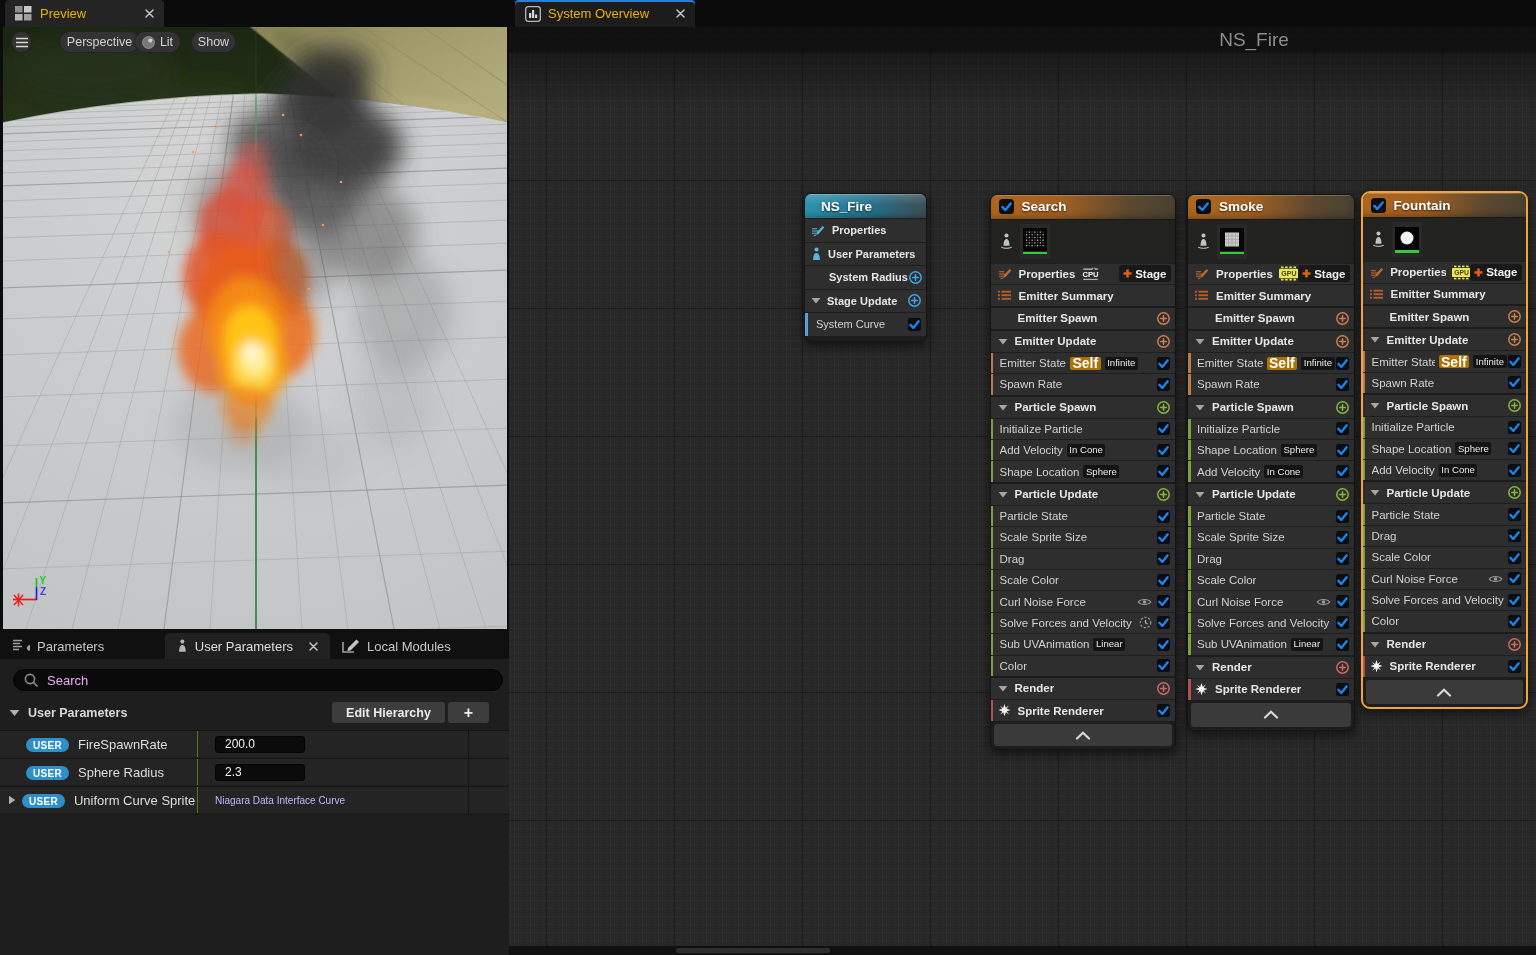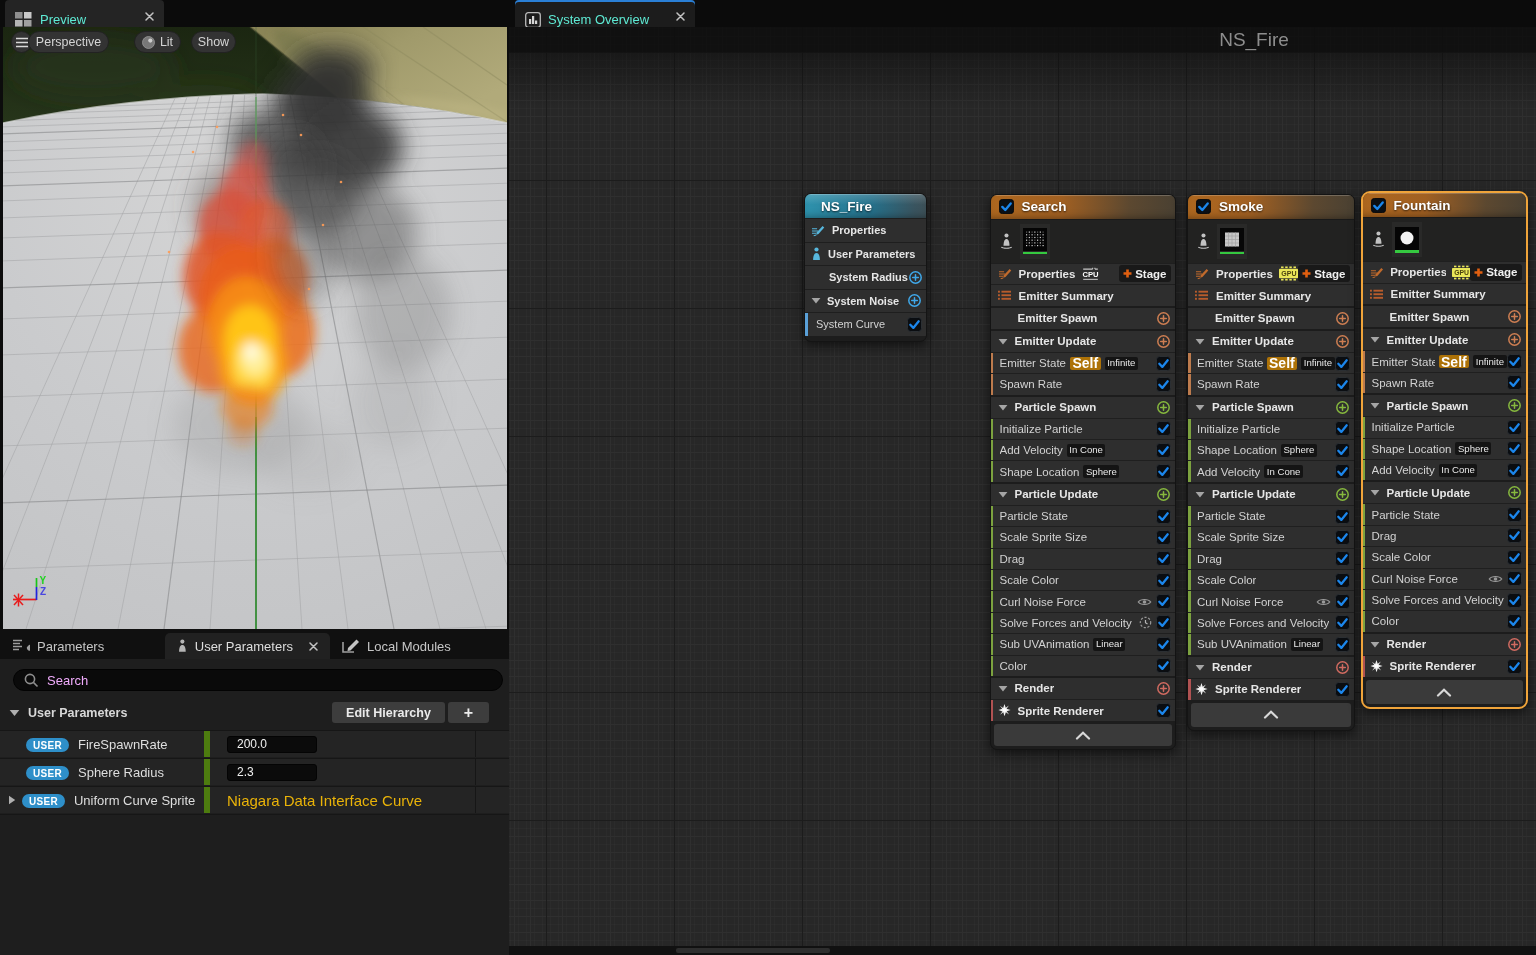--- a/index.html
+++ b/index.html
@@ -1,21 +1,21 @@
 <!DOCTYPE html>
 <html><head><meta charset="utf-8">
 <style>
 * {margin:0;padding:0;box-sizing:border-box}
 html,body {width:1536px;height:955px;overflow:hidden;background:#0c0c0c;
   font-family:"Liberation Sans",sans-serif;-webkit-font-smoothing:antialiased}
 #stage {position:relative;width:1536px;height:955px}
 
 #tabbar {position:absolute;left:0;top:0;width:1536px;height:27px;background:#0b0b0b}
-.tab {position:absolute;top:0;height:27px;display:flex;padding:12px 10px;
-  font-size:13px;color:#5eead4;border-radius:4px 4px 0 0;white-space:nowrap}
+.tab {position:absolute;top:0;height:27px;display:flex;align-items:center;padding:0 10px;
+  font-size:13px;color:#eab308;border-radius:4px 4px 0 0;white-space:nowrap}
 .tab .x {margin-left:14px;display:flex}
 
 #vp {position:absolute;left:3px;top:27px;width:504px;height:602px;background:#1a2414;overflow:hidden}
 #vpbar {position:absolute;left:0;top:4px;height:24px;width:100%}
 .pill {position:absolute;top:0;height:22px;background:#333333;border:1px solid #222;border-radius:11px;
   color:#d4d4d4;font-size:12.5px;display:flex;align-items:center;justify-content:center;padding:0 6px}
 .pill svg {flex:none}
 
 #lb {position:absolute;left:0;top:629px;width:509px;height:326px;background:#101010}
 #lbtabs {position:absolute;left:0;top:4px;width:100%;height:26px;display:flex;align-items:stretch;background:#101010}
@@ -23,21 +23,21 @@
 .lbtab.act {background:#212121;border-radius:5px 5px 0 0;color:#dedede}
 #lbcontent {position:absolute;left:0;top:30px;width:509px;height:296px;background:#1e1e1e}
 #search {position:absolute;left:13px;top:10px;width:490px;height:22px;background:#0a0a0a;
   border:1px solid #030303;border-radius:11px;display:flex;align-items:center;padding:0 8px;color:#f0abfc;font-size:13px}
 #uphdr {position:absolute;left:0;top:39px;width:509px;height:29px;display:flex;align-items:center;padding-left:9px;
   font-size:12.5px;font-weight:bold;color:#d8d8d8}
 .btn {background:#3d3d3d;border-radius:3px;height:21px;display:flex;align-items:center;justify-content:center;
   color:#ebebeb;font-size:12.5px;font-weight:bold}
 .prow {position:absolute;left:0;width:509px;height:27px;background:#242424;border-top:1px solid #161616;
   display:flex;align-items:center;font-size:13px;color:#dedede}
-.prow .cell2 {position:absolute;left:204px;width:272px;height:100%;border-left:6px solid #4d7c0f;
+.prow .cell2 {position:absolute;left:197px;width:272px;height:100%;border-left:1px solid #4d7c0f;
   border-right:1px solid #161616;display:flex;align-items:center;padding-left:17px}
 .vbox {width:90px;height:17px;background:#0b0b0b;border:1px solid #040404;border-radius:3px;
   display:flex;align-items:center;padding-left:9px;font-size:12px;color:#f0f0f0}
 .upill {background:#2e8fc9;border-radius:8px;color:#fff;font-weight:bold;font-size:10px;
   padding:1.5px 7px;letter-spacing:0.3px;margin-right:9px}
 
 #graph {position:absolute;left:509px;top:27px;width:1027px;height:928px;background-color:#272727;
 background-image:
  linear-gradient(#1c1c1c 1px,transparent 1px),linear-gradient(90deg,#1c1c1c 1px,transparent 1px),
  linear-gradient(#2f2f2f 1px,transparent 1px),linear-gradient(90deg,#2f2f2f 1px,transparent 1px),
@@ -268,21 +268,21 @@
  <text x="37" y="568" font-size="10" font-weight="bold" fill="#4946e0">Z</text>
 </g>
 </svg>
 
 <div id="vpbar">
   <div class="pill" style="left:8px;width:21px;padding:0">
           <svg width="14" height="11" viewBox="0 0 14 11">
             <path d="M1 1.5h12M1 5.5h12M1 9.5h12" stroke="#d8d8d8" stroke-width="1.6"></path>
           </svg>
         </div>
-  <div class="pill" style="left:25px;width:81px">Perspective</div>
+  <div class="pill" style="left:56px;width:81px">Perspective</div>
   <div class="pill" style="left:131px;width:47px"><svg width="13" height="13" viewBox="0 0 13 13" style="margin-right:5px">
             <circle cx="6.5" cy="6.5" r="6" fill="#787878"></circle>
             <circle cx="6.5" cy="6.5" r="6" fill="none" stroke="#9a9a9a" stroke-width="0.8"></circle>
             <circle cx="8.3" cy="4.6" r="2.1" fill="#cdcdcd"></circle>
           </svg>Lit</div>
   <div class="pill" style="left:188px;width:45px">Show</div>
 </div>
 </div>
 <div id="lb">
   <div id="lbtabs">
@@ -325,21 +325,21 @@
             <span class="vbox">2.3</span>
           </div></div>
     <div class="prow" style="top:127px">
           <span style="margin-left:8px;display:flex;align-items:center">
             <svg width="8" height="10" viewBox="0 0 8 10" style="margin-right:4px">
               <path d="M1 0.8v8.4L7.2 5z" fill="#b0b0b0"></path>
             </svg>
           </span>
           <span style="margin-left:2px"><span class="upill">USER</span></span>
           <span style="white-space:nowrap;overflow:hidden;max-width:122px">Uniform Curve Sprite Size</span>
-          <div class="cell2" style="font-size:15px;color:#eab308">Niagara Data Interface Curve</div>
+          <div class="cell2" style="font-size:10px;color:#c4b5fd">Niagara Data Interface Curve</div>
         </div>
     <div class="prow" style="top:155px;height:1px;background:#161616"></div>
   </div>
 </div>
 <div id="graph">
   <div id="gshade"></div>
   <div id="gband">
         <span style="position:absolute;left:697px;width:96px;text-align:center">NS_Fire</span>
       </div>
   <div class="node" style="left:295px;top:166px;width:123px">
@@ -367,21 +367,21 @@
             <svg class="ck" width="15" height="15" viewBox="0 0 15 15">
               <circle cx="7.5" cy="7.5" r="5.7" fill="none" stroke="#3fa7e8" stroke-width="1.5"></circle>
               <path d="M7.5 4.7v5.6M4.7 7.5h5.6" stroke="#3fa7e8" stroke-width="1.5" stroke-linecap="round"></path>
             </svg>
           </span>
         </div>
         <div class="nsr ph">
           <svg class="tr" width="10" height="7" viewBox="0 0 10 7">
             <path d="M0.6 1h8.8L5 6.4z" fill="#a5a5a5"></path>
           </svg>
-          <span>System Noise</span>
+          <span>Stage Update</span>
           <span class="sp">
             <svg class="ck" width="15" height="15" viewBox="0 0 15 15">
               <circle cx="7.5" cy="7.5" r="5.7" fill="none" stroke="#3fa7e8" stroke-width="1.5"></circle>
               <path d="M7.5 4.7v5.6M4.7 7.5h5.6" stroke="#3fa7e8" stroke-width="1.5" stroke-linecap="round"></path>
             </svg>
           </span>
         </div>
         <div class="nsr mb">
           <span>System Curve</span>
           <span class="sp">

